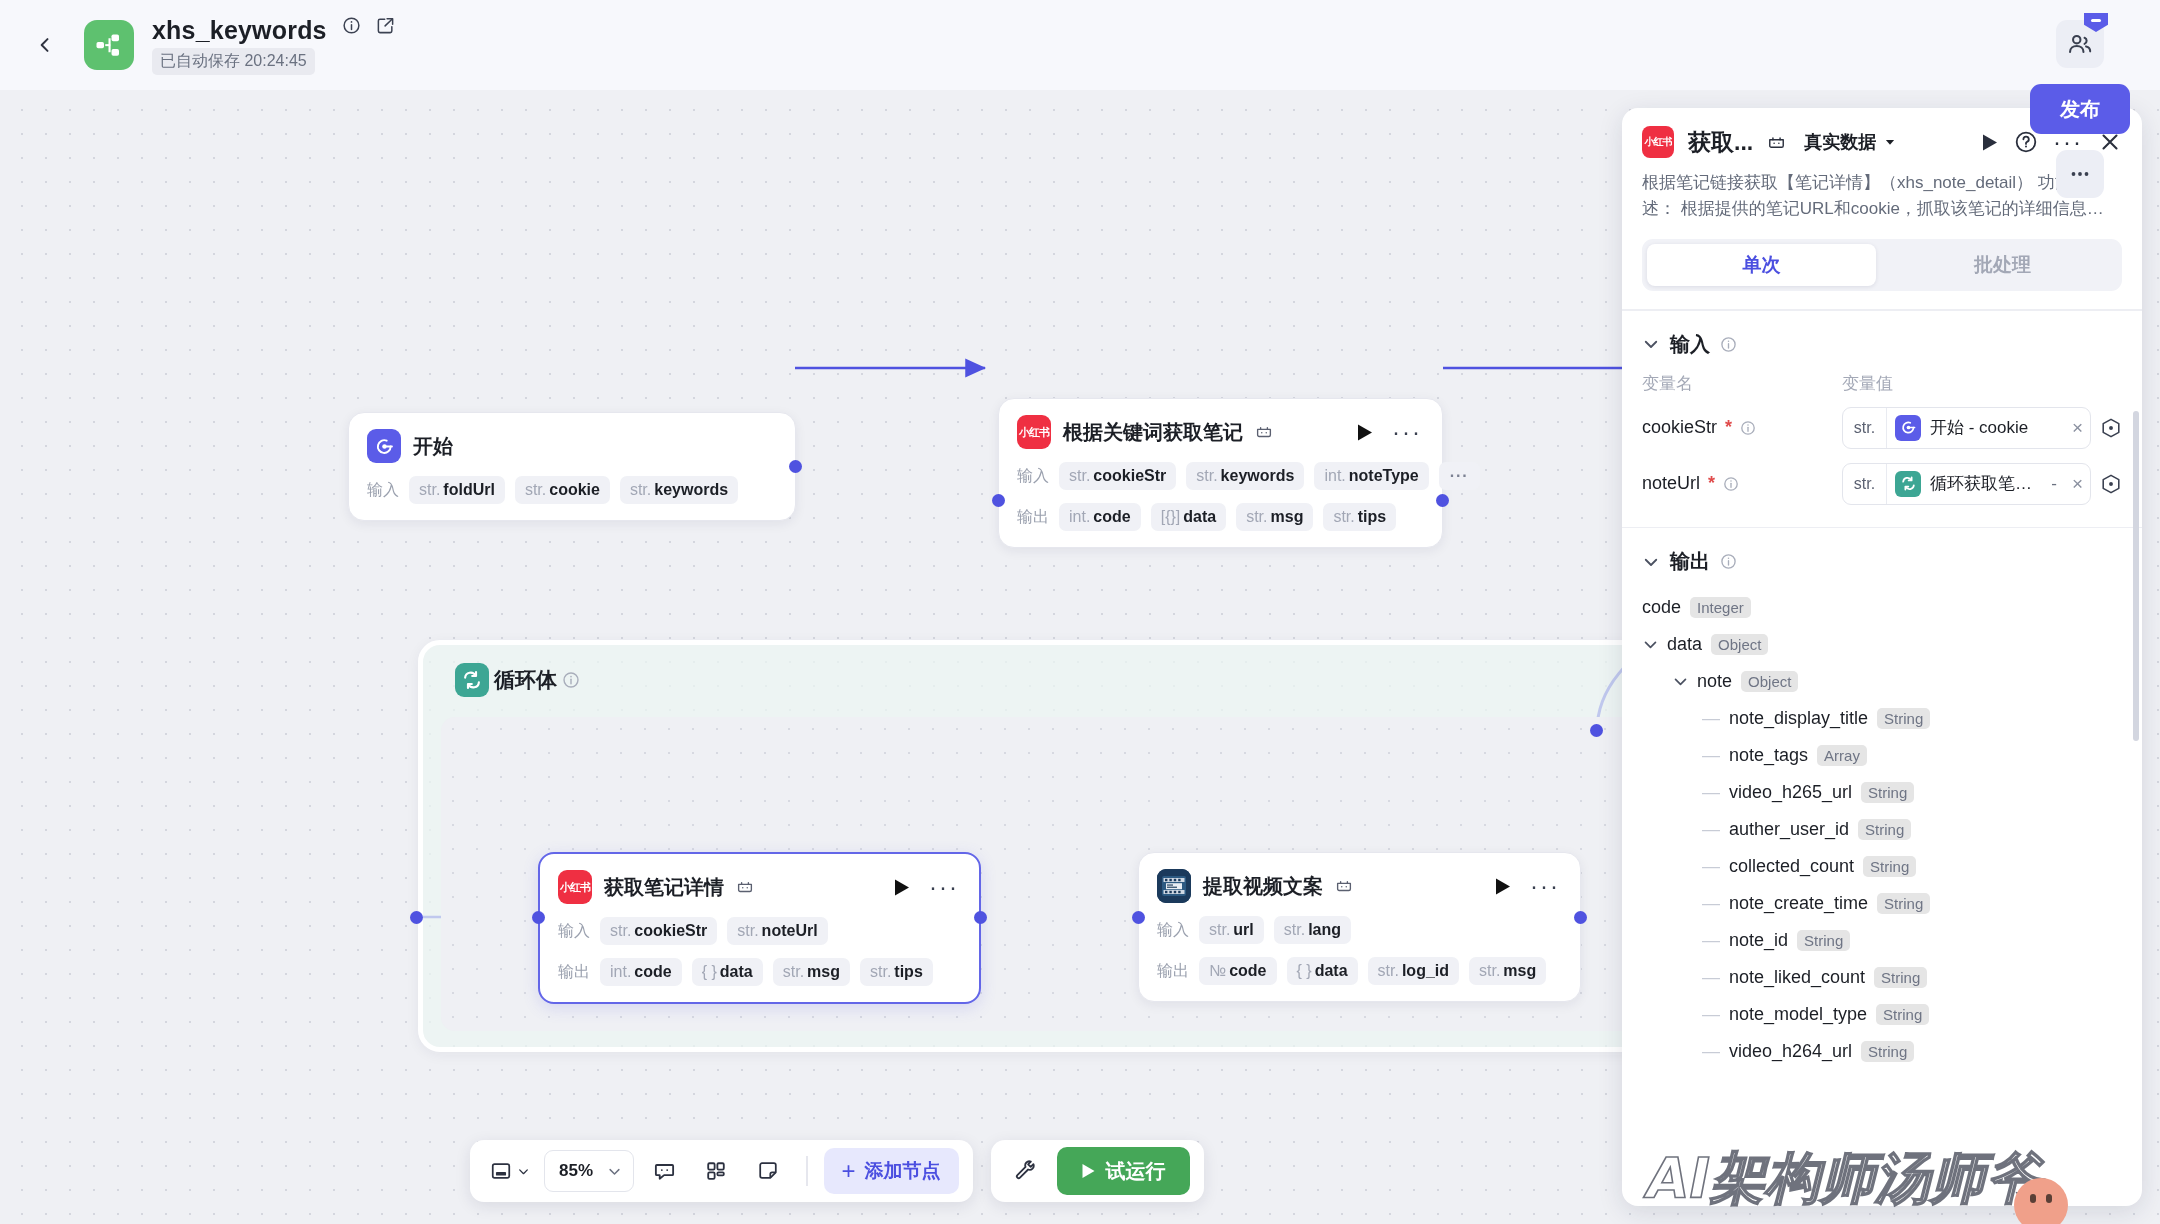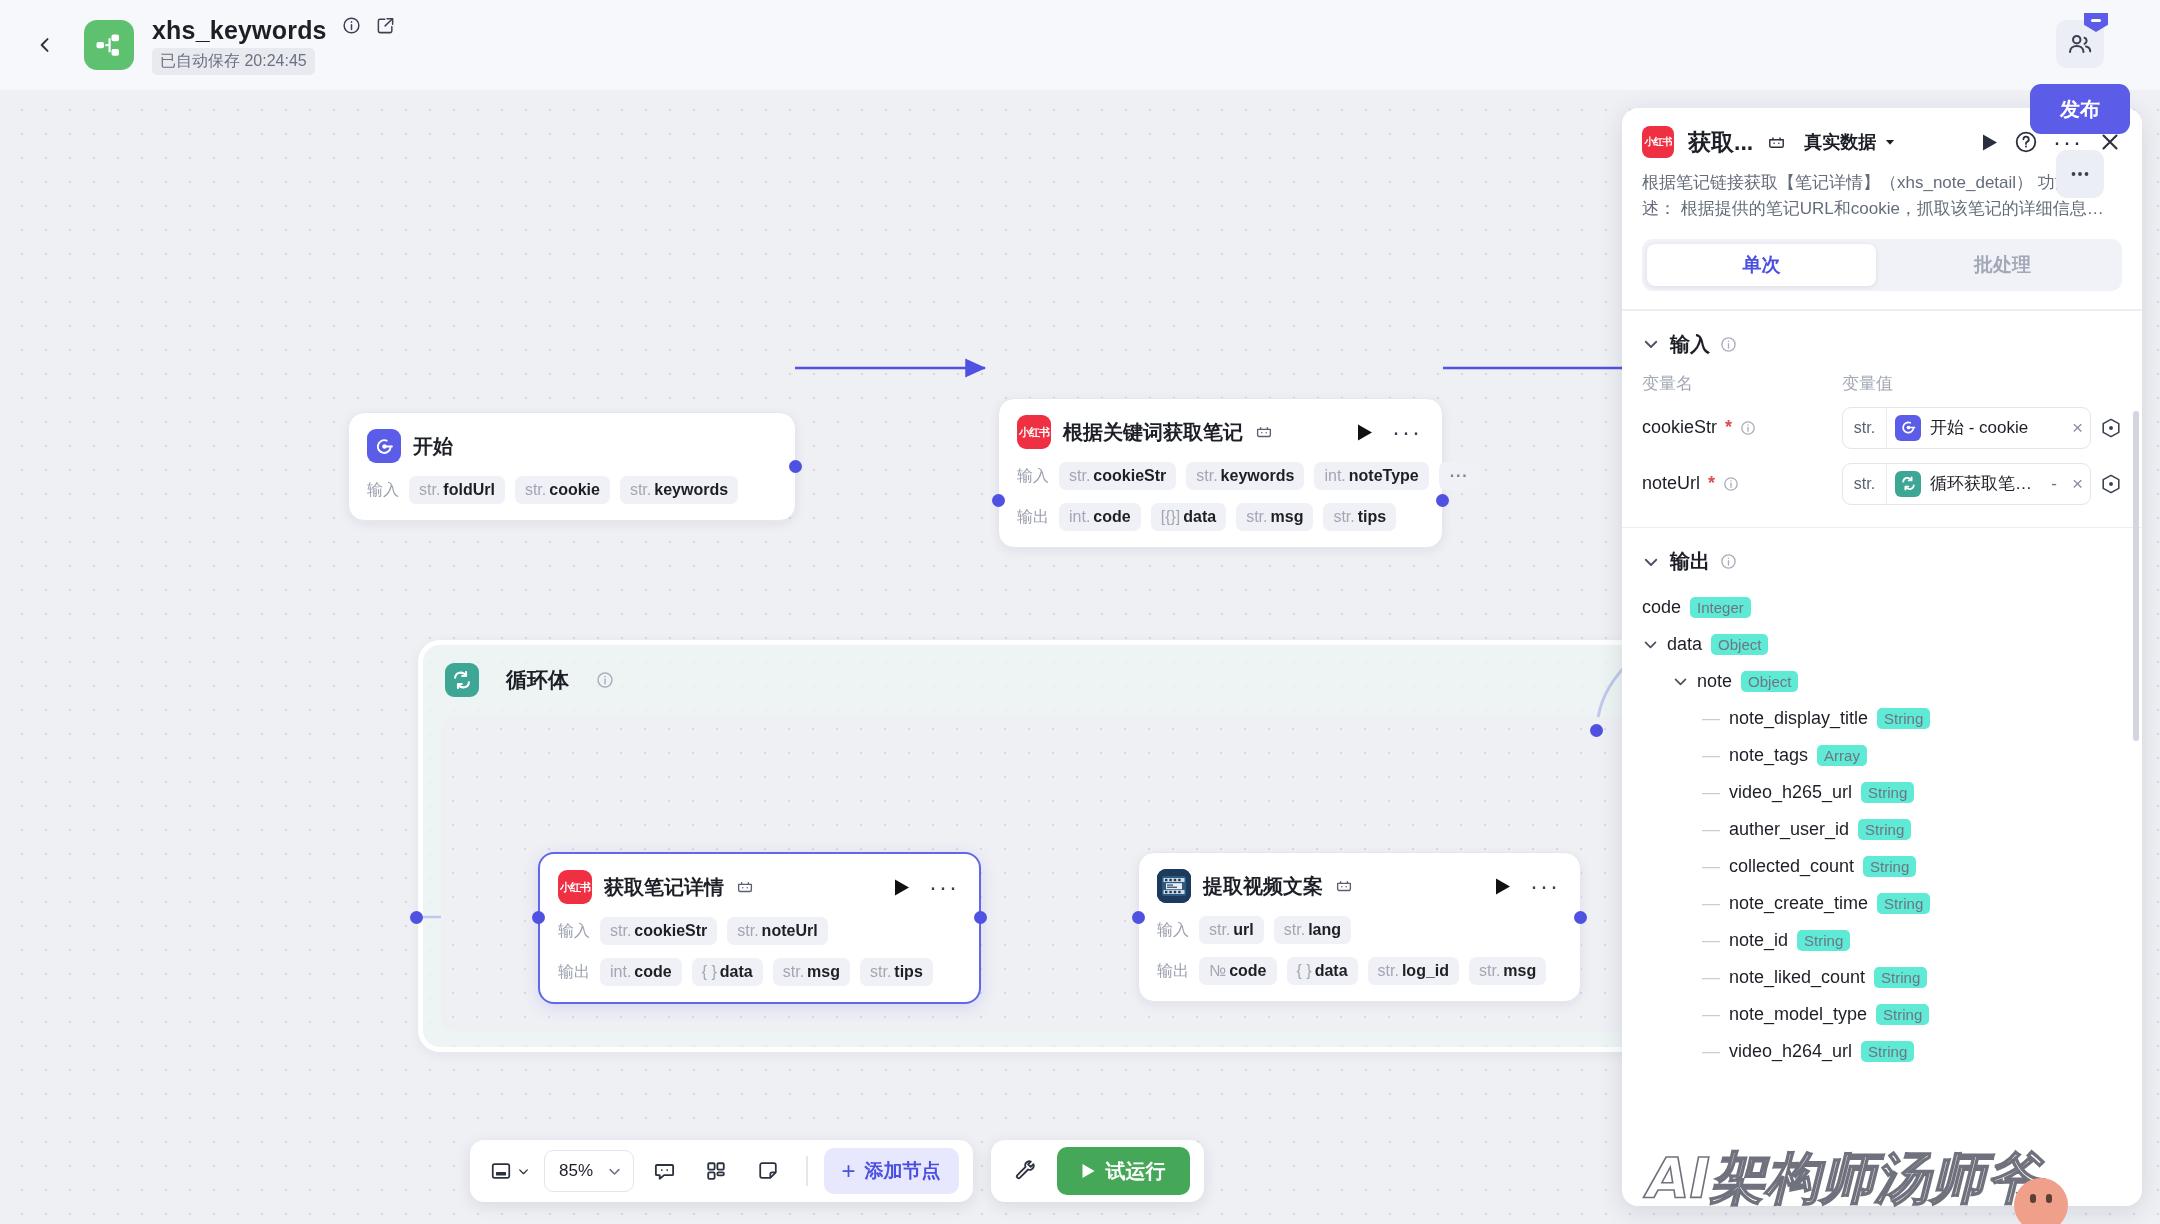--- a/index.html
+++ b/index.html
@@ -103,21 +103,21 @@
 
   .port { position: absolute; width: 13px; height: 13px; border-radius: 50%; background: #4f52e0; }
 
   
   .loop-box {
     position: absolute; background: rgba(236,245,243,.72);
     border: 5px solid #ffffff; border-radius: 22px;
     box-shadow: 0 3px 14px rgba(28,32,64,.06);
     overflow: hidden;
   }
-  .loop-head { display: flex; align-items: center; gap: 27px; padding: 18px 22px 14px 22px; }
+  .loop-head { display: flex; align-items: center; gap: 5px; padding: 18px 22px 14px 32px; }
   .loop-title { font-size: 21px; font-weight: 700; color: #1c1f26; }
   .loop-inner {
     position: absolute; left: 18px; right: 0; top: 72px; bottom: 16px;
     background-color: #eff0f4;
     background-image: radial-gradient(circle, #d7d9e1 1.4px, transparent 1.5px);
     background-size: 24px 24px;
     border-radius: 14px 0 0 14px;
   }
 
   
@@ -125,21 +125,21 @@
   .bar-group {
     background: #fff; border-radius: 14px; height: 62px;
     box-shadow: 0 4px 16px rgba(28,32,64,.10);
     display: flex; align-items: center; padding: 0 14px; gap: 8px;
   }
   .bar-btn { height: 44px; min-width: 44px; border-radius: 9px; display:flex; align-items:center;
              justify-content:center; color:#2c3140; cursor:pointer; gap:5px; padding: 0 6px;}
   .zoom-select {
     height: 42px; border: 1.5px solid #e3e5ec; border-radius: 9px;
     display: flex; align-items: center; gap: 14px; padding: 0 11px 0 14px;
-    font-size: 17px; font-weight: 400; color: #1c1f26; cursor: pointer;
+    font-size: 17px; font-weight: 700; color: #1c1f26; cursor: pointer;
   }
   .divider-v { width: 1.5px; height: 30px; background: #e6e7ee; margin: 0 8px; }
   .add-node-btn {
     height: 46px; border-radius: 10px; background: #e7e8fd; color: #4b4fe0;
     display: flex; align-items: center; gap: 9px; padding: 0 18px;
     font-size: 19px; font-weight: 700; cursor: pointer;
   }
   .run-btn {
     height: 48px; border-radius: 10px; background: #45a758; color: #fff;
     display: flex; align-items: center; gap: 10px; padding: 0 24px;
@@ -200,21 +200,21 @@
   .ref-ico.loop  { background:#3da694; }
   .ref-text { font-size: 17px; color: #1c1f26; white-space: nowrap; overflow: hidden; text-overflow: ellipsis; }
   .ref-dash { font-size: 17px; color: #6a7180; flex:0 0 auto; }
   .clear-x { color: #8b91a0; font-size: 19px; padding: 0 7px; cursor: pointer; flex:0 0 auto;}
   .val-ext { padding-left: 9px; color:#3a4050; display:flex; align-items:center; cursor:pointer; flex:0 0 auto;}
 
   
   .tree { padding: 0 20px 24px 20px; }
   .t-row { display: flex; align-items: center; height: 37px; position: relative; }
   .t-name { font-size: 18px; color: #1c1f26; }
-  .t-type { font-size: 15px; color: #6f7585; background: #5eead4; border-radius: 5px;
+  .t-type { font-size: 15px; color: #6f7585; background: #e5e5e5; border-radius: 5px;
             padding: 2px 7px; margin-left: 9px; }
   .t-chev { color:#4b5161; display:flex; margin-right: 8px; }
   .t-dash { color:#c8ccd6; margin-right: 9px; font-size: 18px; }
 
   .scroll-track { position: absolute; right: 3px; top: 0; width: 6px; height: 100%; }
   .scroll-thumb { position: absolute; right: 0; top: 120px; width: 6px; height: 330px;
                   background: #d3d6e0; border-radius: 4px; }
 
   .watermark {
     position: absolute; right: 120px; bottom: 8px;

